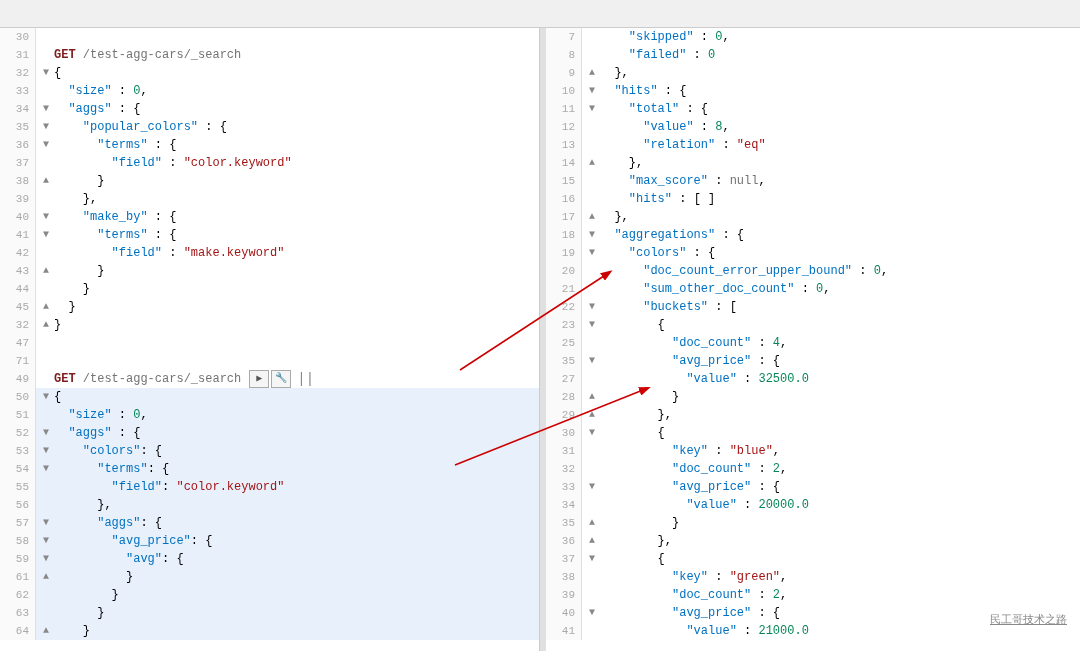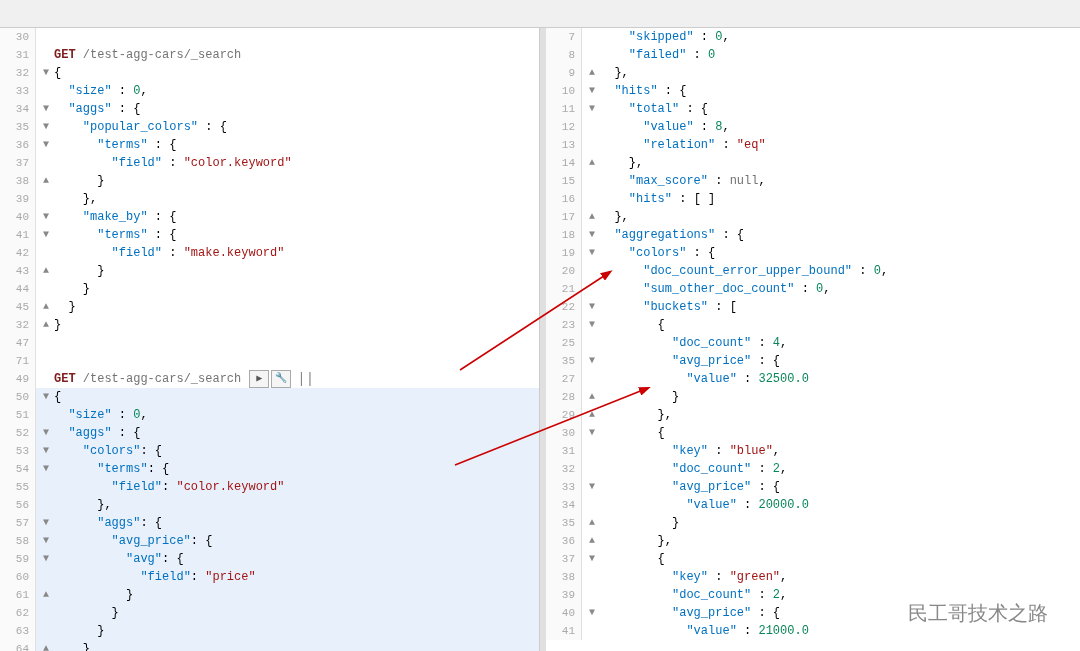--- a/index.html
+++ b/index.html
@@ -124,27 +124,28 @@
       left: 0;
       width: 100%;
       height: 100%;
       pointer-events: none;
       z-index: 10;
     }
     
     .watermark {
       position: absolute;
       bottom: 20px;
-      right: 24px;
-      font-size: 20px;
+      right: 5px;
+      font-size: 11px;
       color: #888;
       background: rgba(255,255,255,0.7);
       padding: 4px 8px;
       border-radius: 4px;
       z-index: 20;
+      text-decoration: underline;
     }
     
     .scroll-divider {
       width: 6px;
       background: #e0e0e0;
       cursor: col-resize;
     }
   </style>
 </head>
 <body>
@@ -303,25 +304,20 @@
           </div>
           <div class="code-line highlighted-block">
             <span class="line-num">58</span>
             <span class="line-toggle">▼</span>
             <span class="line-content">        <span class="kw-key">"avg_price"</span>: {</span>
           </div>
           <div class="code-line highlighted-block">
             <span class="line-num">59</span>
             <span class="line-toggle">▼</span>
             <span class="line-content">          <span class="kw-key">"avg"</span>: {</span>
-          </div>
-          <div class="code-line highlighted-block">
-            <span class="line-num">60</span>
-            <span class="line-toggle"></span>
-            <span class="line-content">            <span class="kw-key">"field"</span>: <span class="kw-str">"price"</span></span>
           </div>
           <div class="code-line highlighted-block">
             <span class="line-num">61</span>
             <span class="line-toggle">▲</span>
             <span class="line-content">          }</span>
           </div>
           <div class="code-line highlighted-block">
             <span class="line-num">62</span>
             <span class="line-toggle"></span>
             <span class="line-content">        }</span>

